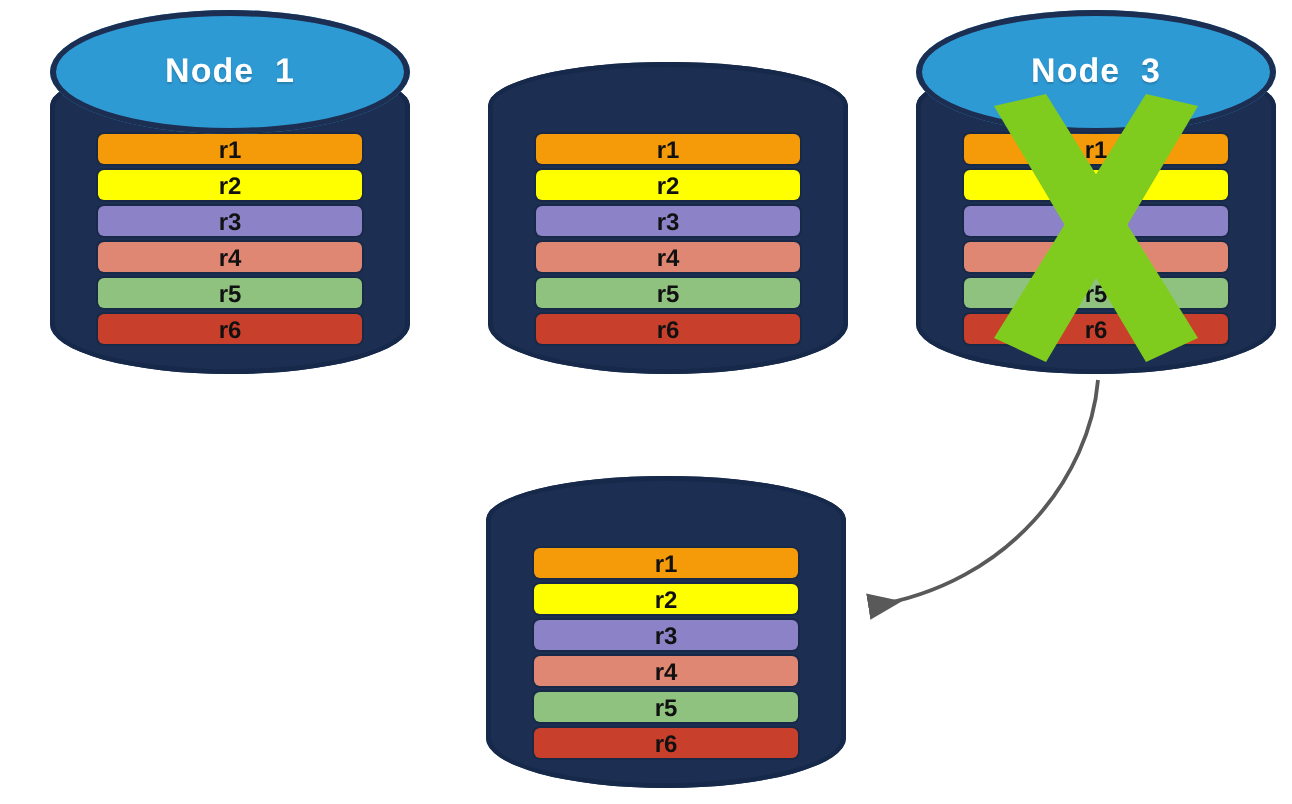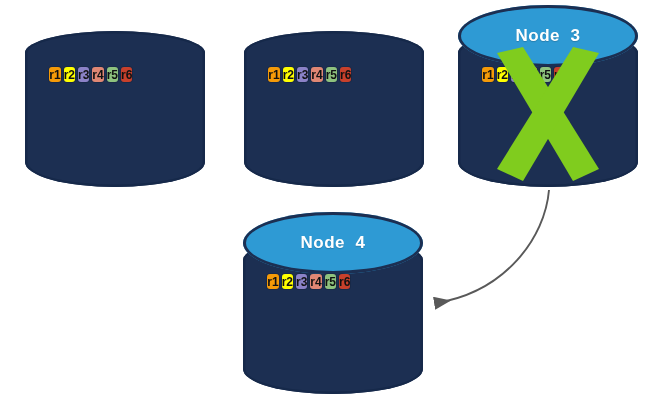--- a/index.html
+++ b/index.html
@@ -59,22 +59,23 @@
     text-shadow: 0 1px 1px rgba(0,0,0,0.18);
   }
 
   
   .rows {
     position: absolute;
     left: 13.5%;
     width: 73%;
     top: 62px;
     display: flex;
-    flex-direction: row;
+    flex-direction: column;
     gap: 3px;
+    justify-content: flex-end;
   }
   .row-bar {
     height: 15px;
     border-radius: 3px;
     display: flex;
     align-items: center;
     justify-content: center;
     color: #111111;
     font-weight: bold;
     font-size: 12px;
@@ -97,20 +98,23 @@
     pointer-events: none;
   }
 </style>
 </head>
 <body style="background: rgb(255, 255, 255);">
 
 <div id="diagram-root">
 
   <div class="node" id="node-1" style="left:25px; top:5px; width:180px; height:182px;">
     <div class="node-body" style="background: rgb(28, 47, 82);"></div>
+    <div class="node-top" style="background: rgb(46, 154, 212);">
+      <span class="node-title">Node  1</span>
+    </div>
     <div class="rows">
       <div class="row-bar" style="background-color: rgb(245, 154, 8);">r1</div>
       <div class="row-bar" style="background-color: rgb(255, 255, 0);">r2</div>
       <div class="row-bar" style="background-color: rgb(139, 130, 199);">r3</div>
       <div class="row-bar" style="background-color: rgb(224, 135, 116);">r4</div>
       <div class="row-bar" style="background-color: rgb(142, 194, 126);">r5</div>
       <div class="row-bar" style="background-color: rgb(200, 64, 43);">r6</div>
     </div>
   </div>
 
@@ -143,23 +147,20 @@
     <svg class="x-mark" width="110" height="140" viewBox="0 0 110 140" style="left:35px; top:40px;">
       <g id="x-mark-group" fill="#80cc1e">
         <polygon points="4,8 30,2 106,124 80,136"></polygon>
         <polygon points="106,8 80,2 4,124 30,136"></polygon>
       </g>
     </svg>
   </div>
 
   <div class="node" id="node-4" style="left:243px; top:212px; width:180px; height:182px;">
     <div class="node-body" style="background: rgb(28, 47, 82);"></div>
-    <div class="node-top" style="background: rgb(46, 154, 212);">
-      <span class="node-title">Node  4</span>
-    </div>
     <div class="rows">
       <div class="row-bar" style="background-color: rgb(245, 154, 8);">r1</div>
       <div class="row-bar" style="background-color: rgb(255, 255, 0);">r2</div>
       <div class="row-bar" style="background-color: rgb(139, 130, 199);">r3</div>
       <div class="row-bar" style="background-color: rgb(224, 135, 116);">r4</div>
       <div class="row-bar" style="background-color: rgb(142, 194, 126);">r5</div>
       <div class="row-bar" style="background-color: rgb(200, 64, 43);">r6</div>
     </div>
   </div>
 

